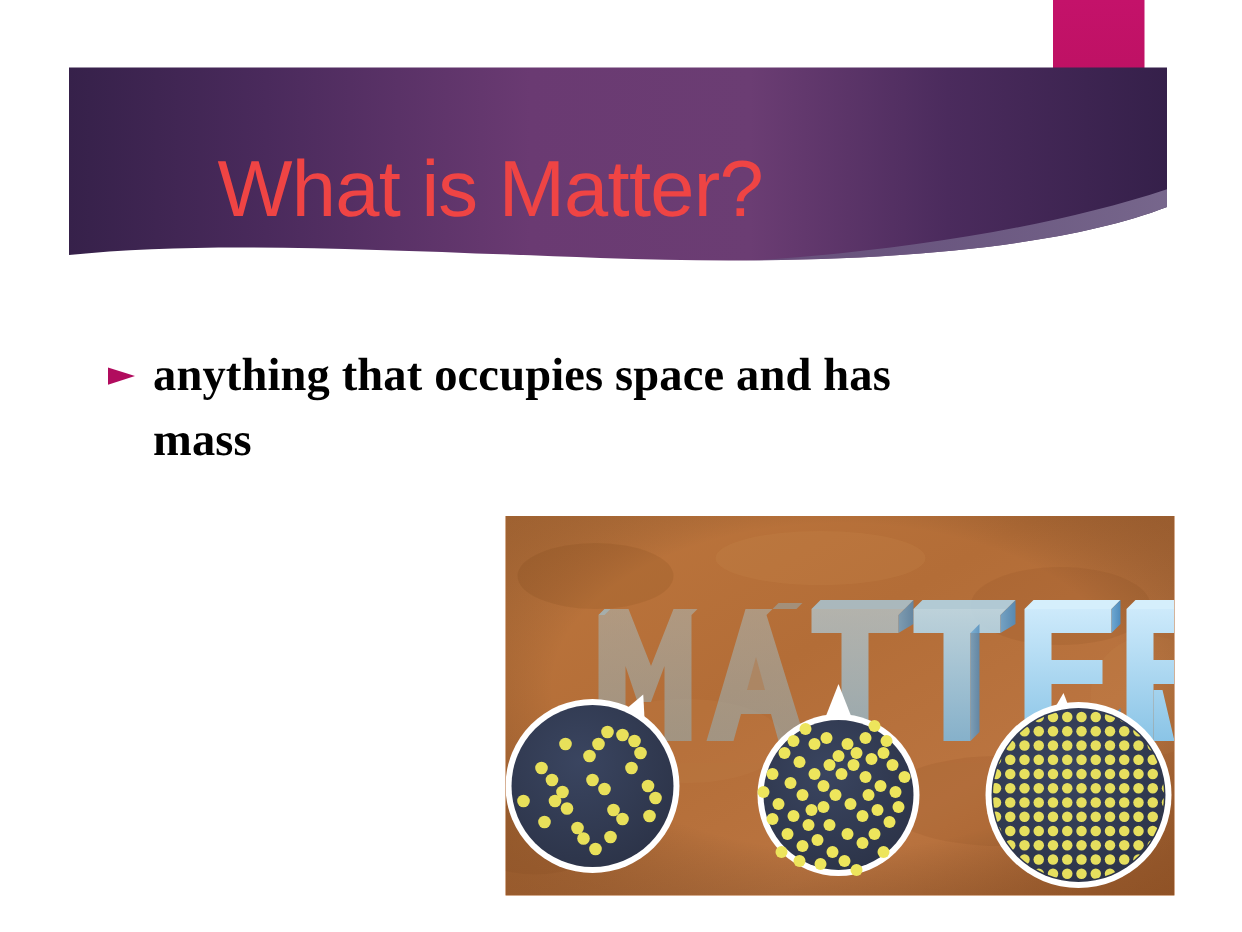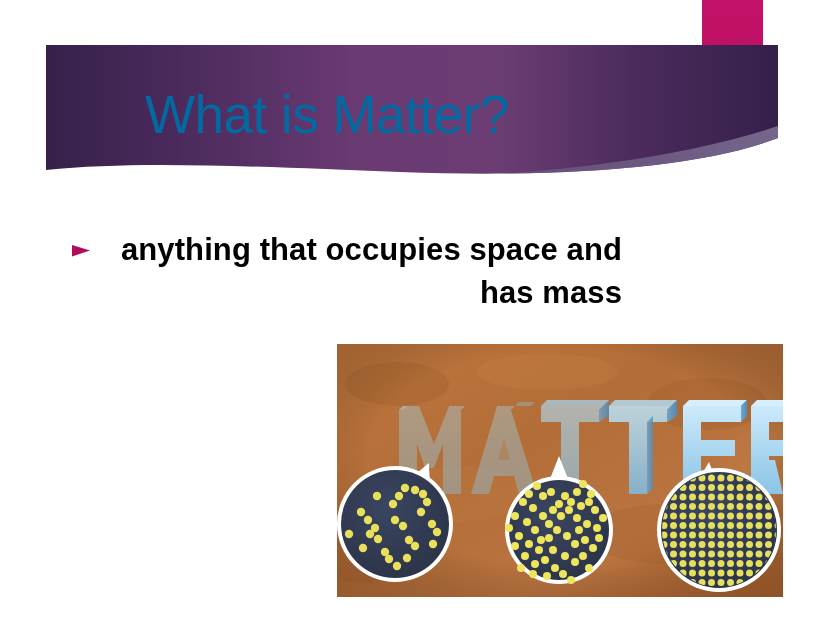--- a/index.html
+++ b/index.html
@@ -31,23 +31,23 @@
     height: 200px;
     pointer-events: none;
   }
   #header-banner svg {
     display: block;
   }
 
   #slide-title {
     position: absolute;
     left: 145px;
-    top: 84px;
+    top: 96px;
     width: 560px;
-    color: #0369a1;
+    color: #ef4444;
     font-family: "Liberation Sans", sans-serif;
     font-size: 53px;
     font-weight: 400;
     letter-spacing: -0.5px;
     line-height: 62px;
     white-space: nowrap;
   }
 
   
   #body-content {
@@ -63,27 +63,26 @@
   .bullet-marker {
     flex: 0 0 auto;
     width: 32px;
     padding-top: 14px;
     line-height: 0;
   }
   .bullet-marker svg { display: block; }
   .bullet-text {
     flex: 1 1 auto;
     color: #000000;
-    font-family: Liberation Sans, sans-serif;
+    font-family: Liberation Serif, serif;
     font-weight: bold;
     font-size: 31px;
     line-height: 43px;
     letter-spacing: 0.1px;
     max-width: 520px;
-    text-align: right;
   }
 
   
   #matter-picture {
     position: absolute;
     left: 337px;
     top: 344px;
     width: 446px;
     height: 253px;
     overflow: hidden;

